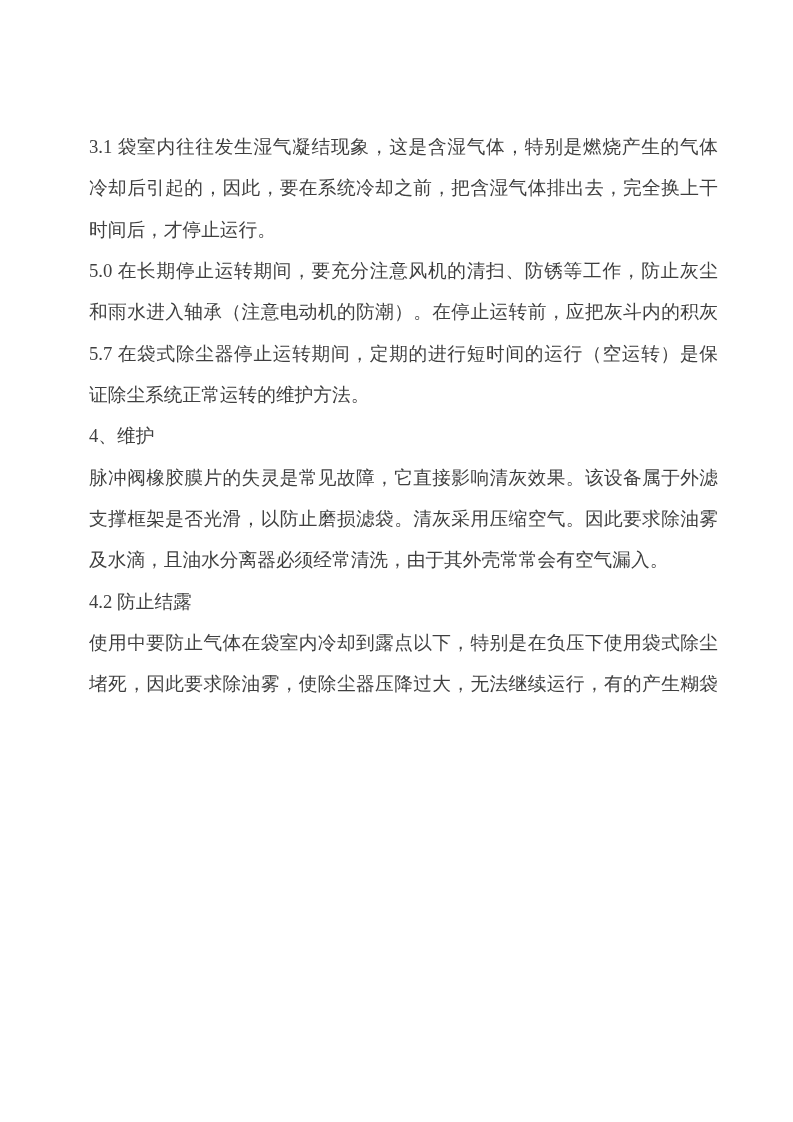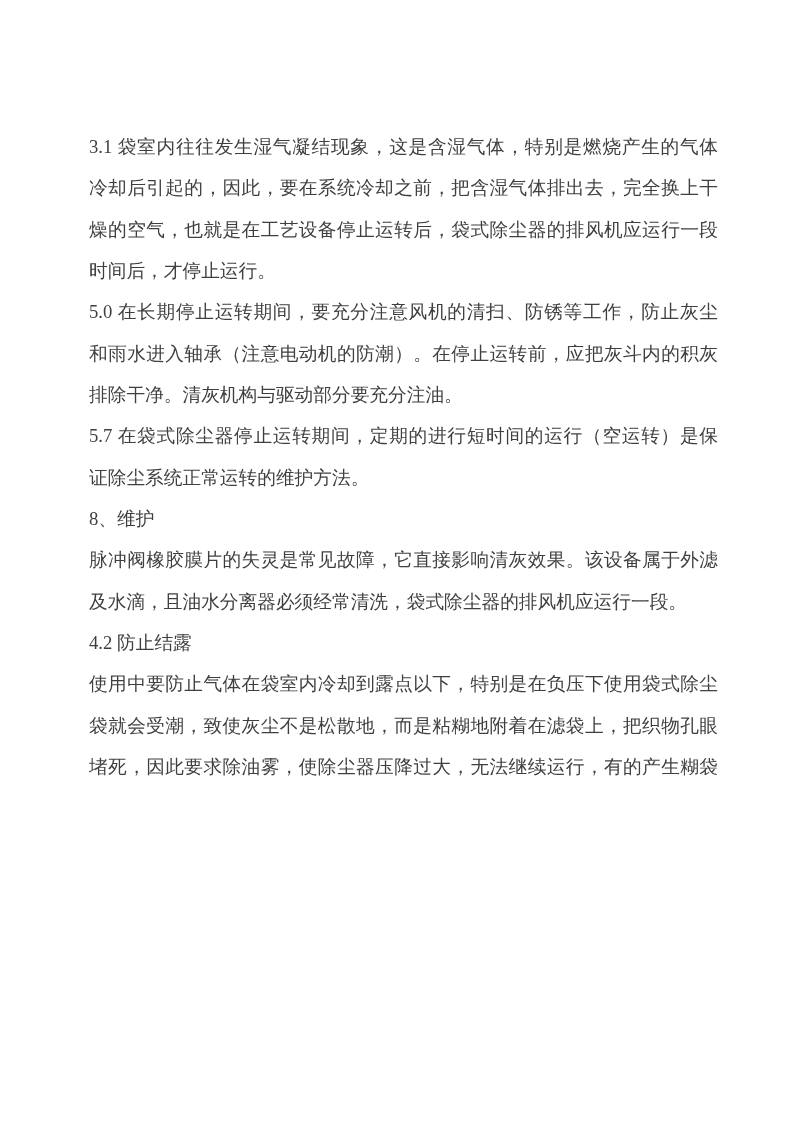--- a/index.html
+++ b/index.html
@@ -44,49 +44,47 @@
 </style>
 </head>
 <body>
 
 <div class="page">
   <div class="textblock">
 
     <p class="para">
       <span class="line j">3.1 袋室内往往发生湿气凝结现象，这是含湿气体，特别是燃烧产生的气体</span>
       <span class="line j">冷却后引起的，因此，要在系统冷却之前，把含湿气体排出去，完全换上干</span>
-      <span class="line j">燥的空气，也就是在工艺设备停止运转后，袋式除尘器的排风机应运行一段</span>
       <span class="line">时间后，才停止运行。</span>
     </p>
 
     <p class="para">
       <span class="line j">5.0 在长期停止运转期间，要充分注意风机的清扫、防锈等工作，防止灰尘</span>
       <span class="line j">和雨水进入轴承（注意电动机的防潮）。在停止运转前，应把灰斗内的积灰</span>
-      <span class="line">排除干净。清灰机构与驱动部分要充分注油。</span>
     </p>
 
     <p class="para">
       <span class="line j">5.7 在袋式除尘器停止运转期间，定期的进行短时间的运行（空运转）是保</span>
       <span class="line">证除尘系统正常运转的维护方法。</span>
     </p>
 
     <p class="para">
-      <span class="line">8、维护</span>
+      <span class="line">4、维护</span>
     </p>
 
 
     <p class="para">
       <span class="line j">脉冲阀橡胶膜片的失灵是常见故障，它直接影响清灰效果。该设备属于外滤</span>
-      <span class="line">及水滴，且油水分离器必须经常清洗，袋式除尘器的排风机应运行一段。</span>
+      <span class="line j">支撑框架是否光滑，以防止磨损滤袋。清灰采用压缩空气。因此要求除油雾</span>
+      <span class="line">及水滴，且油水分离器必须经常清洗，由于其外壳常常会有空气漏入。</span>
     </p>
 
     <p class="para">
       <span class="line">4.2 防止结露</span>
     </p>
 
     <p class="para">
       <span class="line j">使用中要防止气体在袋室内冷却到露点以下，特别是在负压下使用袋式除尘</span>
-      <span class="line j">袋就会受潮，致使灰尘不是松散地，而是粘糊地附着在滤袋上，把织物孔眼</span>
       <span class="line j">堵死，因此要求除油雾，使除尘器压降过大，无法继续运行，有的产生糊袋无</span>
     </p>
 
   </div>
 </div>
 
 </body></html>

